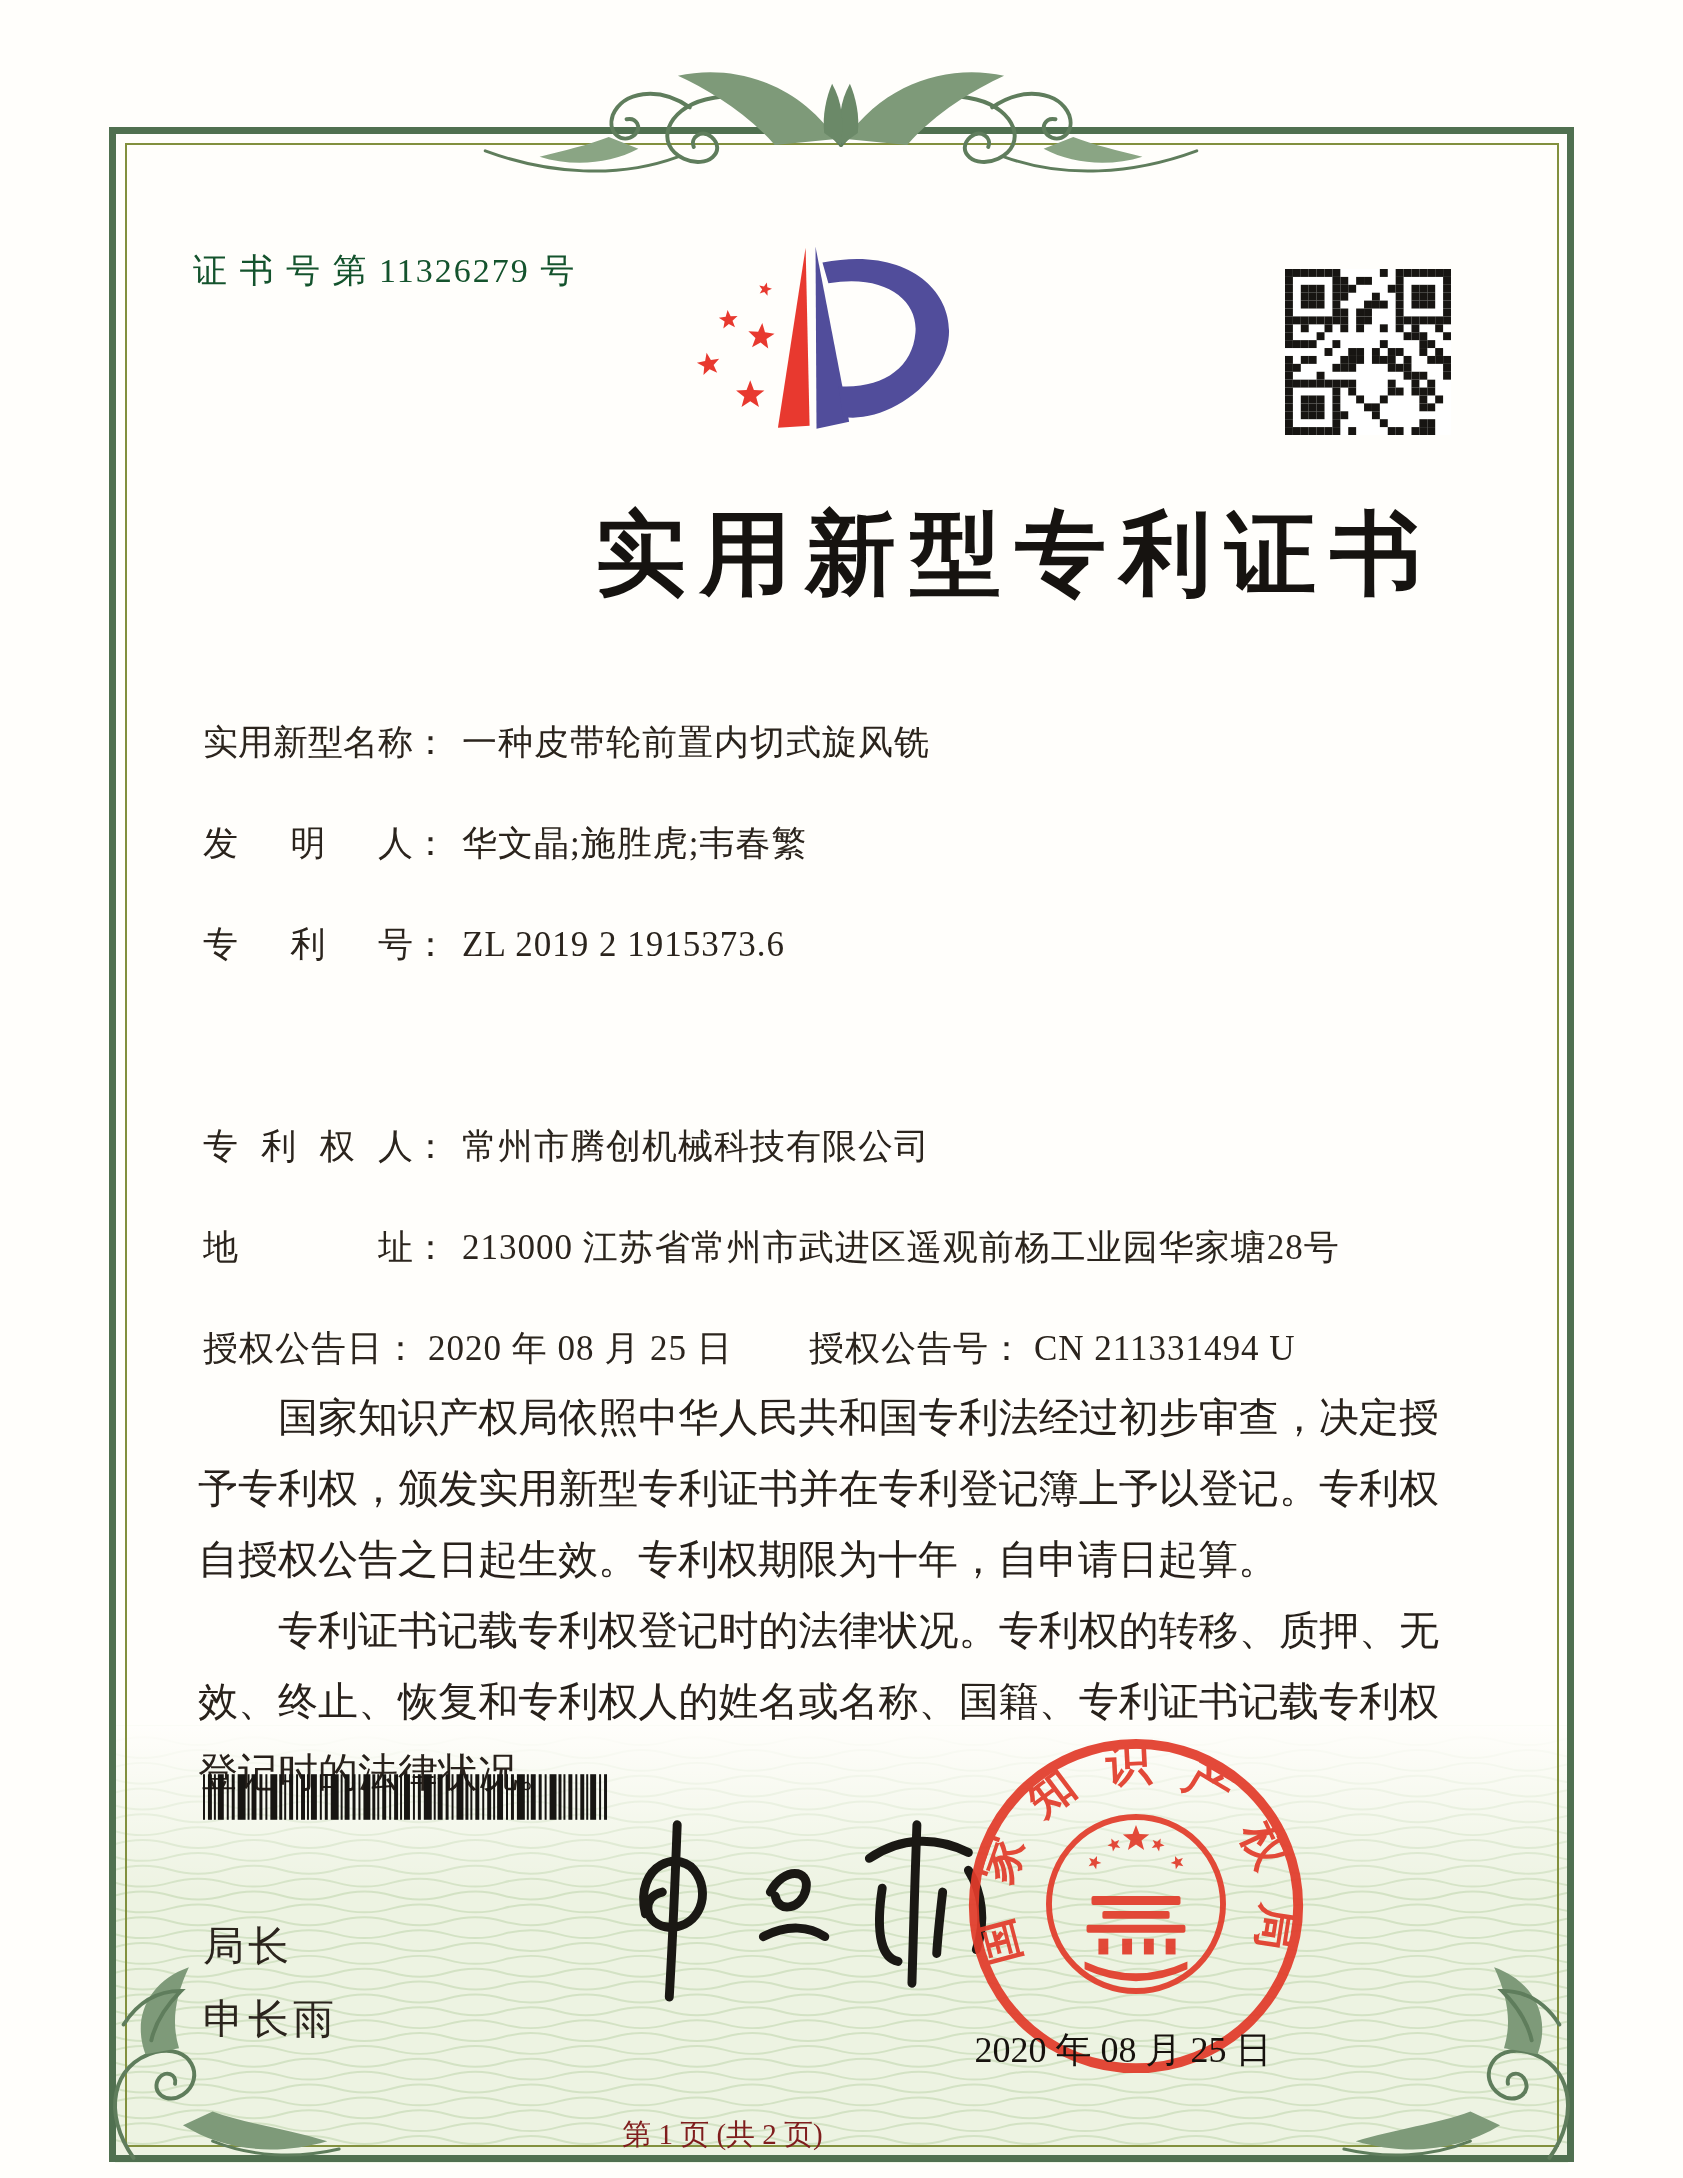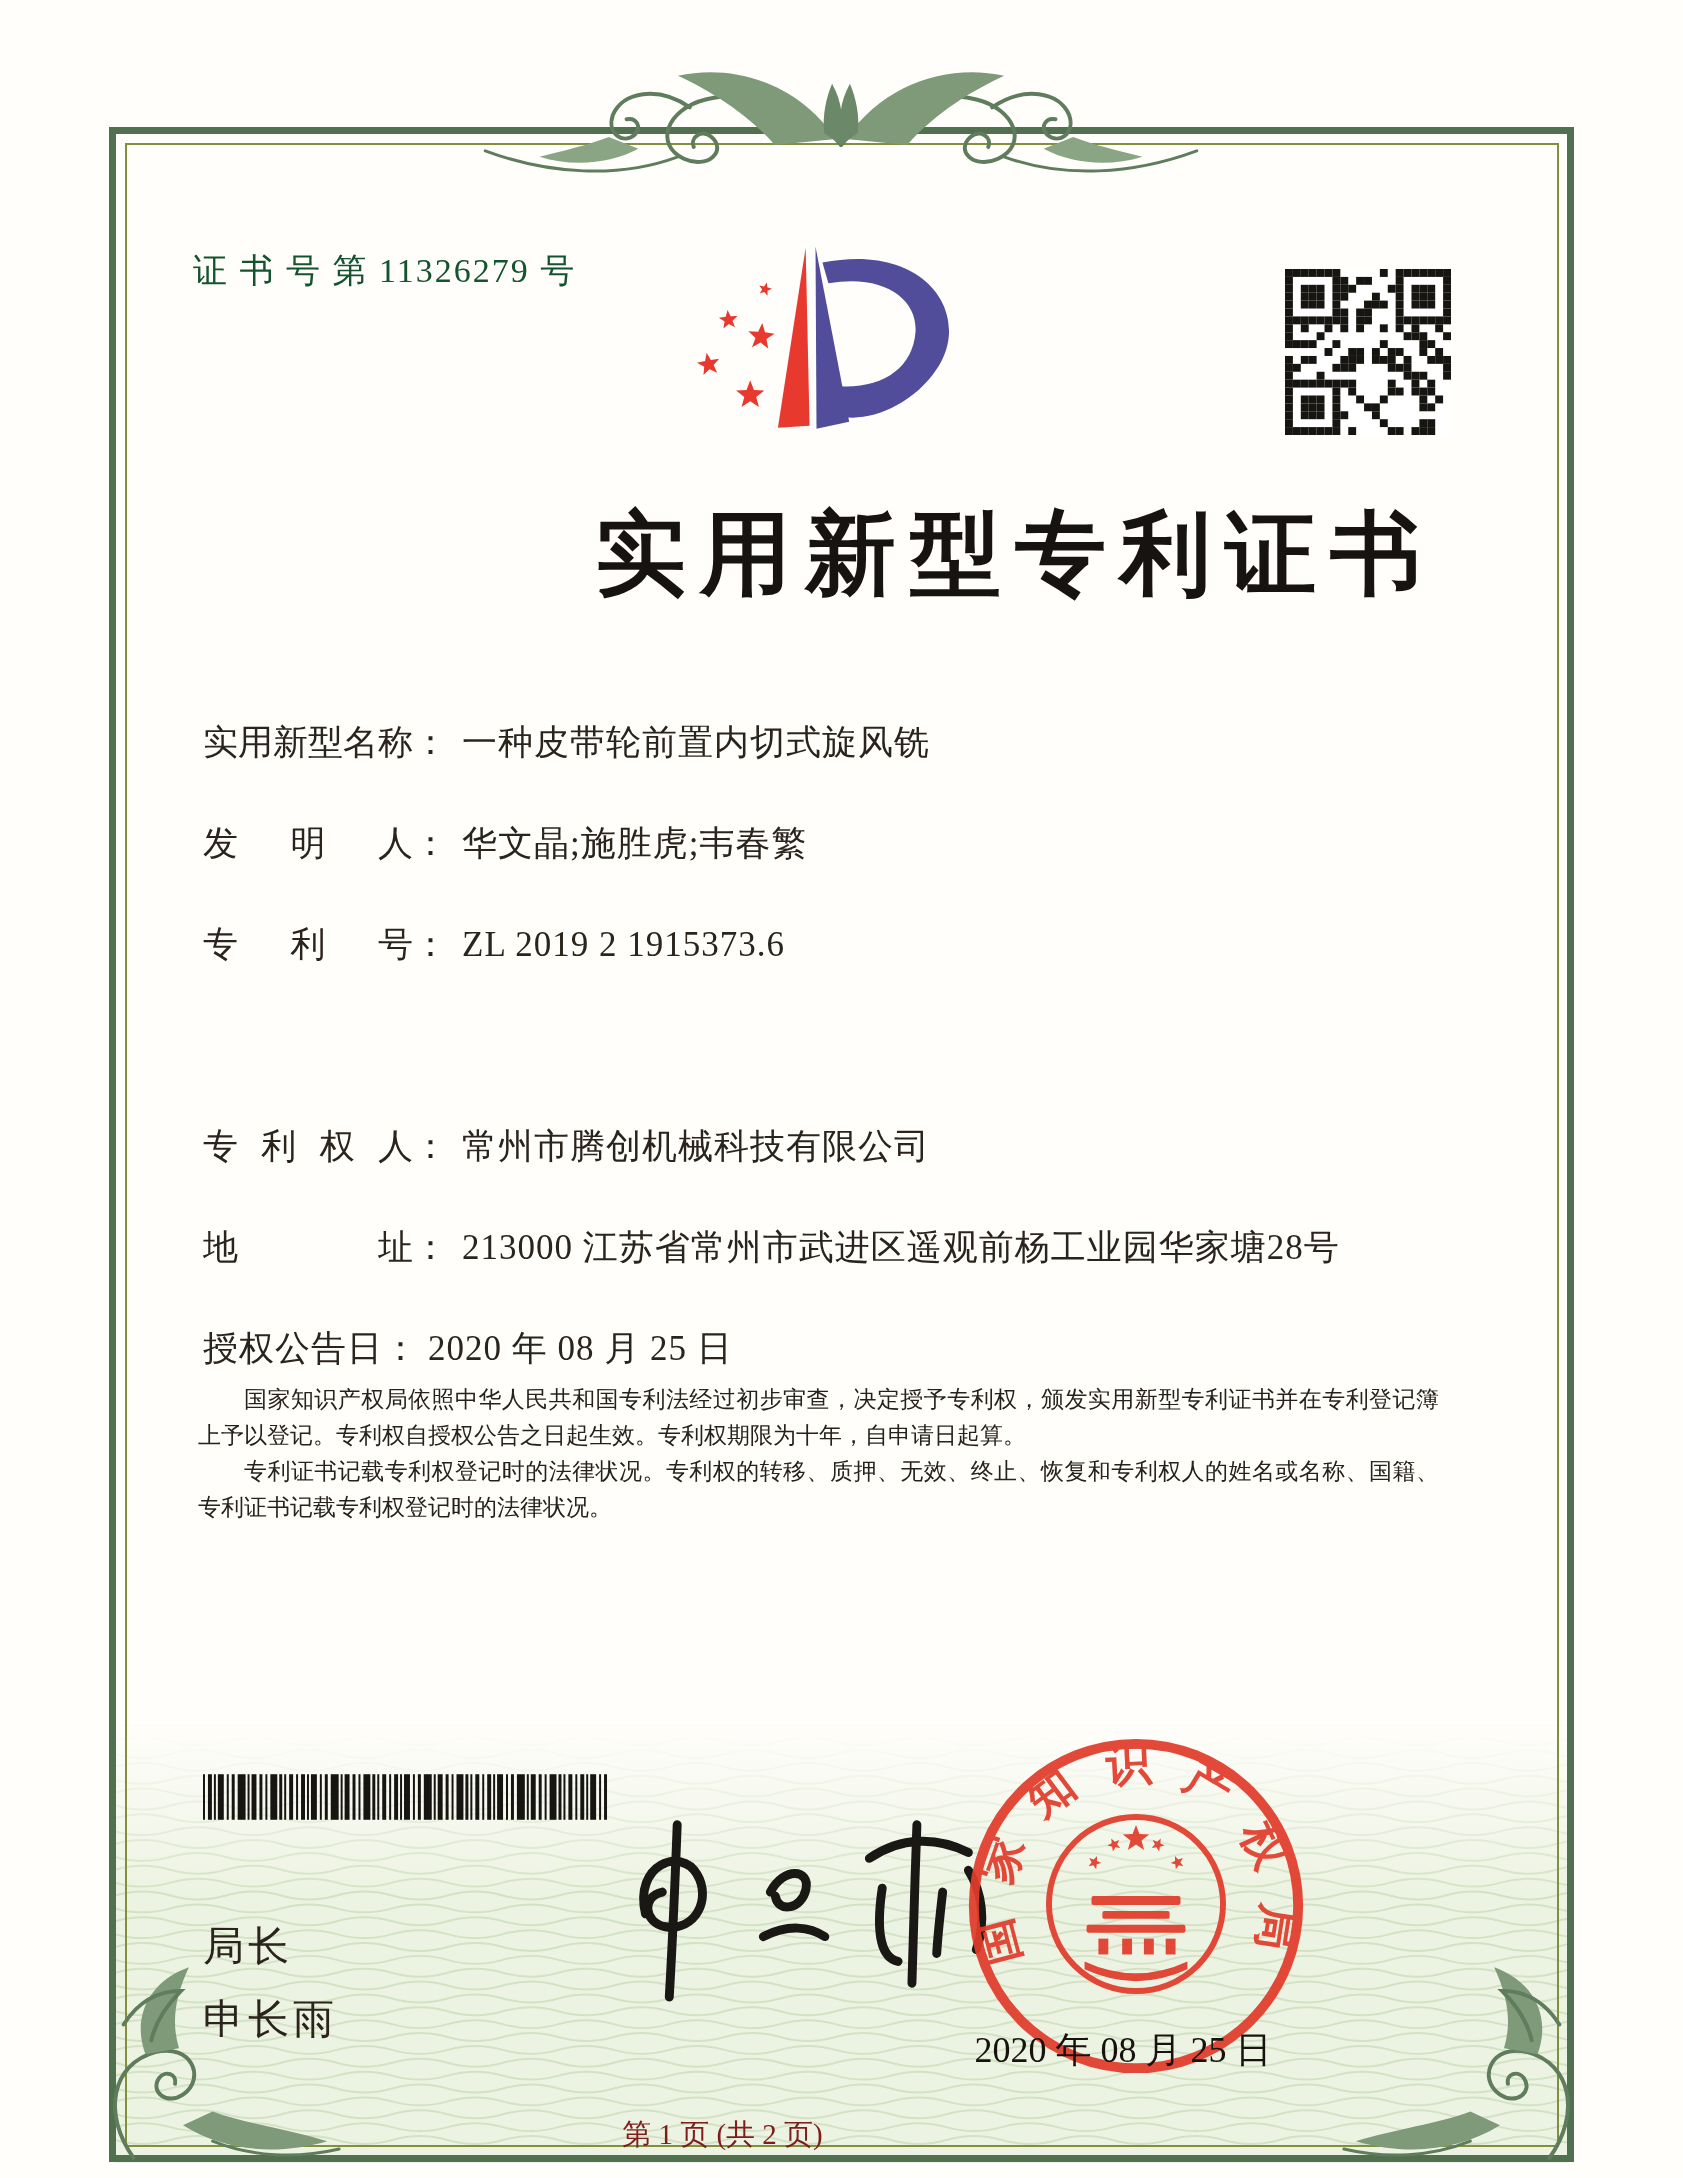--- a/index.html
+++ b/index.html
@@ -19,21 +19,21 @@
   .field-row{left:203px;font-size:35px;white-space:nowrap;color:#2b241d;}
   .flabel{display:inline-block;width:210px;text-align:justify;text-align-last:justify;font-family:Liberation Mono, monospace;}
   .fcolon{display:inline-block;margin-right:14px;}
   .fvalue{letter-spacing:1px;}
   #row-0{top:719px;} #row-1{top:820px;} #row-2{top:921px;} #row-3{top:1022px;}
   #row-4{top:1123px;} #row-5{top:1224px;}
   #grant-date{left:203px;top:1325px;font-size:35px;white-space:nowrap;}
   #grant-no{left:809px;top:1325px;font-size:35px;white-space:nowrap;}
   .glabel{letter-spacing:1px;margin-top:20px;}
   
-  #body-text{left:198px;top:1382px;width:1241px;font-size:23px;line-height:36px;
+  #body-text{left:198px;top:1382px;width:1241px;font-size:40px;line-height:71px;
              text-align:justify;color:#28211b;}
   #body-text p{margin:0;text-indent:2em;}
   
   #director-title{left:203px;top:1919px;font-size:41px;letter-spacing:4px;}
   #director-name{left:203px;top:1992px;font-size:41px;letter-spacing:4px;}
   #seal-date{left:945px;top:2026px;width:356px;text-align:center;font-size:36px;white-space:nowrap;color:#17120e;}
   #page-footer{left:475px;top:2115px;width:495px;text-align:center;font-size:29px;color:#7f1d1d;}
   svg{display:block;}
 </style>
 </head>
@@ -362,20 +362,23 @@
   <div class="abs field-row" id="row-4">
     <span class="flabel">专 利 权 人</span><span class="fcolon">：</span><span class="fvalue">常州市腾创机械科技有限公司</span>
   </div>
   <div class="abs field-row" id="row-5">
     <span class="flabel">地　　　址</span><span class="fcolon">：</span><span class="fvalue">213000 江苏省常州市武进区遥观前杨工业园华家塘28号</span>
   </div>
 
   <div class="abs" id="grant-date">
     <span class="glabel">授权公告日</span><span>：</span><span class="fvalue" style="margin-left:10px;">2020 年 08 月 25 日</span>
   </div>
+  <div class="abs" id="grant-no">
+    <span class="glabel">授权公告号</span><span>：</span><span class="fvalue" style="margin-left:10px;">CN 211331494 U</span>
+  </div>
 
   <div class="abs" id="body-text">
     <p>国家知识产权局依照中华人民共和国专利法经过初步审查，决定授予专利权，颁发实用新型专利证书并在专利登记簿上予以登记。专利权自授权公告之日起生效。专利权期限为十年，自申请日起算。</p>
     <p>专利证书记载专利权登记时的法律状况。专利权的转移、质押、无效、终止、恢复和专利权人的姓名或名称、国籍、专利证书记载专利权登记时的法律状况。</p>
   </div>
 
   <svg class="abs" style="left:203px;top:1774px;" width="406" height="46" viewBox="0 0 410 46">
     <g id="barcode-bars" fill="#171512">
         <rect x="0" y="0" width="2" height="46"></rect>
         <rect x="5" y="0" width="4" height="46"></rect>

